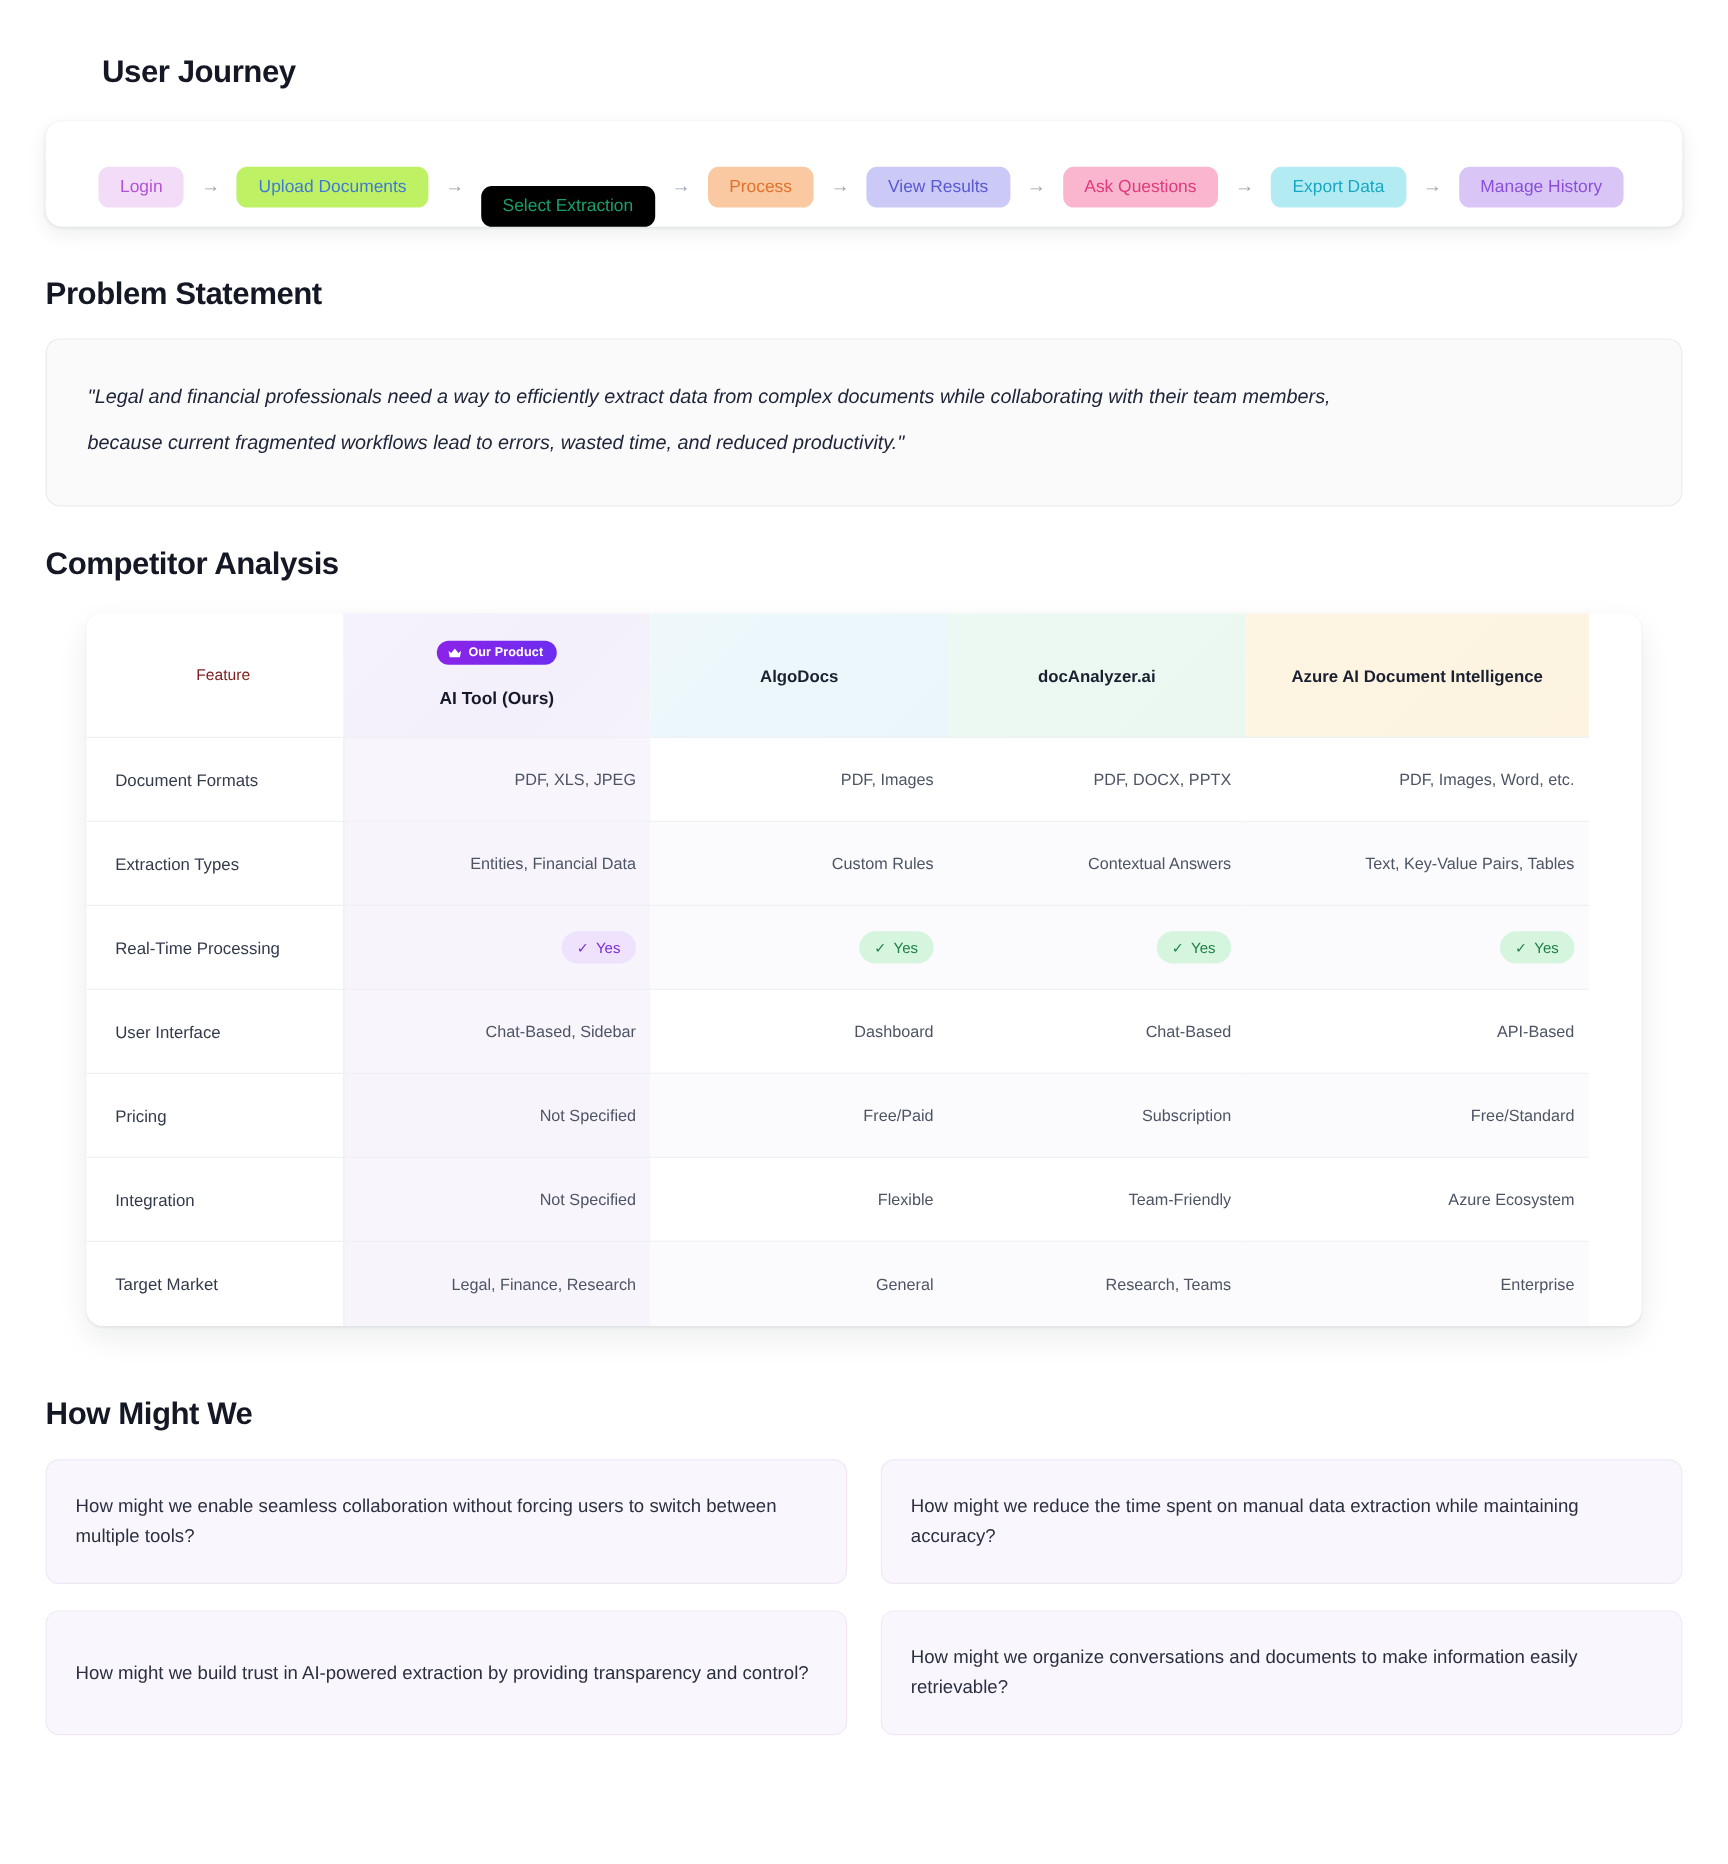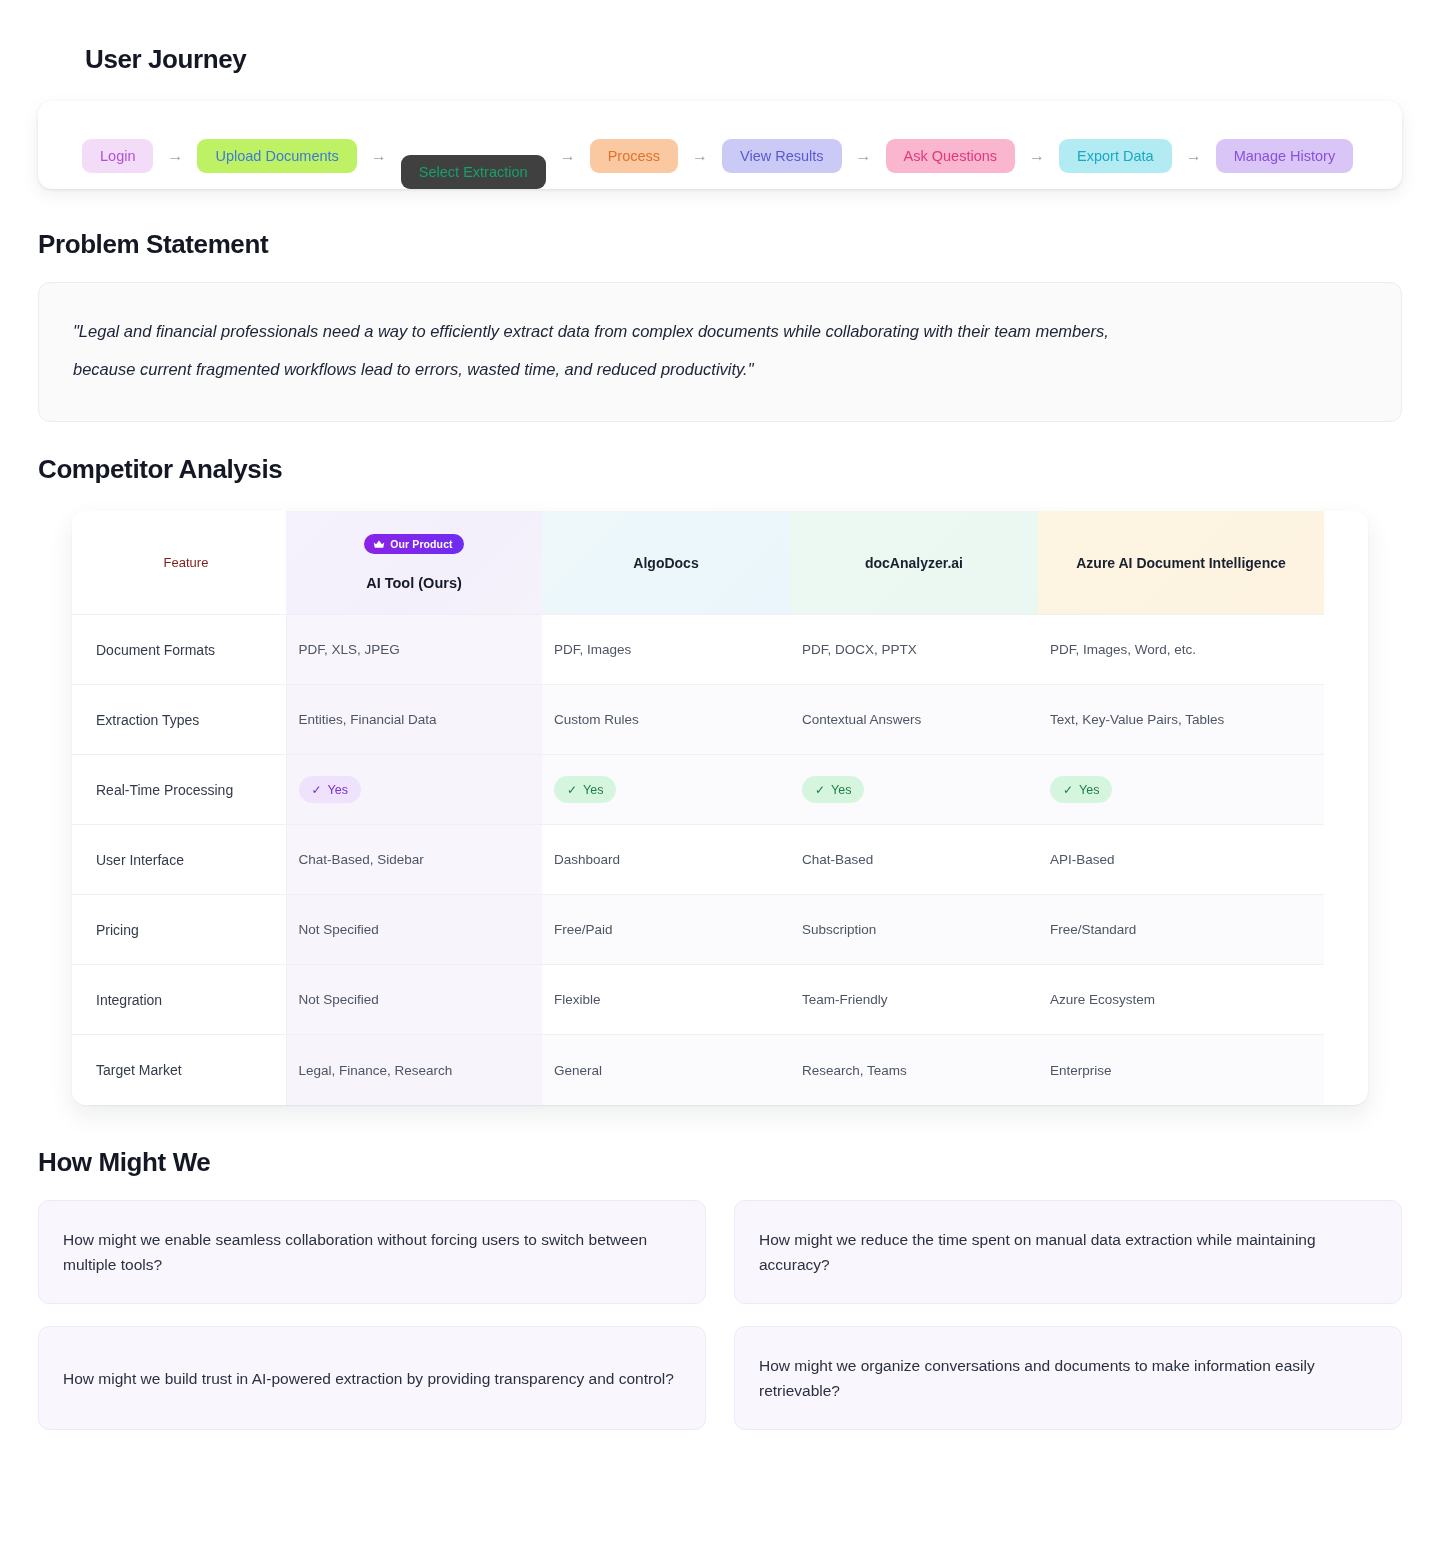--- a/index.html
+++ b/index.html
@@ -18,21 +18,21 @@
   
   .section-title {
     font-size: 26px;
     font-weight: 700;
     color: #141824;
     letter-spacing: -0.4px;
   }
   .h-journey  { padding-top: 44px; margin-left: 47px; }
   .h-problem  { padding-top: 40px; }
   .h-compete  { padding-top: 32px; }
-  .h-hmw      { padding-top: 42px; }
+  .h-hmw      { padding-top: 58px; }
 
   
   .journey-card {
     margin-top: 26px;
     height: 88px;
     background: #ffffff;
     border-radius: 14px;
     box-shadow: 0 1px 3px rgba(16,24,40,.09), 0 6px 18px rgba(16,24,40,.07);
     display: flex;
     align-items: flex-end;
@@ -137,21 +137,21 @@
     padding: 4px 11px 4px 9px;
     letter-spacing: .1px;
   }
   .crown-icon { display: inline-block; width: 12px; height: 11px; line-height: 1; }
   .ours-name { font-size: 14.5px; font-weight: 700; color: #15192a; }
 
   tbody td {
     height: 70px;
     font-size: 13.5px;
     color: #4d5565;
-    text-align: left;
+    text-align: right;
     border-top: 1px solid #eef0f4;
     padding: 0 12px;
   }
   tbody td.feature-cell {
     text-align: left;
     padding-left: 24px;
     font-size: 14px;
     color: #323a4b;
     background: #ffffff;
     border-right: 1px solid #eef0f4;
@@ -205,21 +205,21 @@
 <div class="page">
 
   <h1 class="section-title h-journey">User Journey</h1>
 
   <div class="journey-card">
     <div class="journey-flow" id="journey-flow">
         <span class="step-pill" style="background: rgb(243, 220, 247); color: rgb(176, 82, 216);">Login</span>
         <span class="step-arrow">→</span>
         <span class="step-pill" style="background: #bef264; color: rgb(63, 122, 212);">Upload Documents</span>
         <span class="step-arrow">→</span>
-        <span class="step-pill" style="background: #404040; color: rgb(23, 160, 107); margin-top: 32px;">Select Extraction</span>
+        <span class="step-pill" style="background: #000000; color: rgb(23, 160, 107); margin-top: 32px;">Select Extraction</span>
         <span class="step-arrow">→</span>
         <span class="step-pill" style="background: rgb(250, 201, 161); color: rgb(224, 114, 44);">Process</span>
         <span class="step-arrow">→</span>
         <span class="step-pill" style="background: rgb(203, 202, 247); color: rgb(90, 89, 207);">View Results</span>
         <span class="step-arrow">→</span>
         <span class="step-pill" style="background: rgb(250, 182, 206); color: rgb(224, 57, 124);">Ask Questions</span>
         <span class="step-arrow">→</span>
         <span class="step-pill" style="background: rgb(178, 236, 242); color: rgb(26, 167, 196);">Export Data</span>
         <span class="step-arrow">→</span>
         <span class="step-pill" style="background: rgb(217, 198, 247); color: rgb(139, 79, 220);">Manage History</span>

